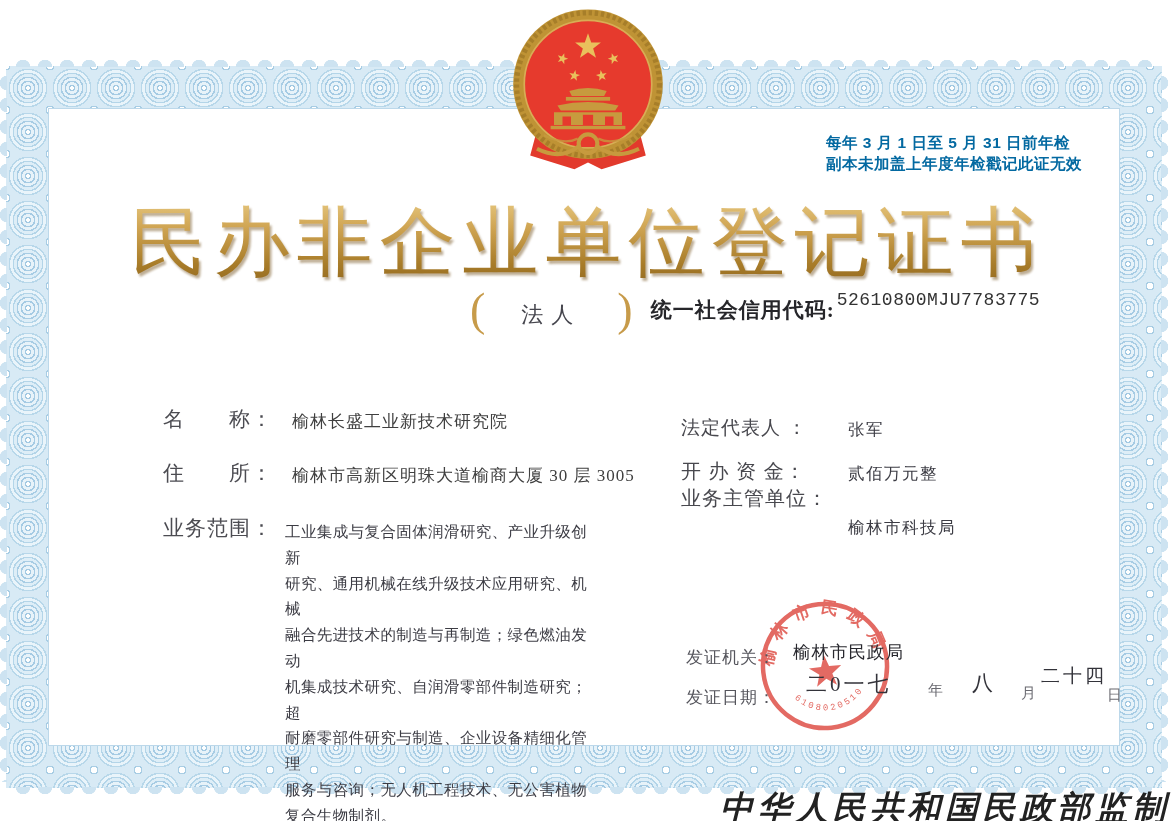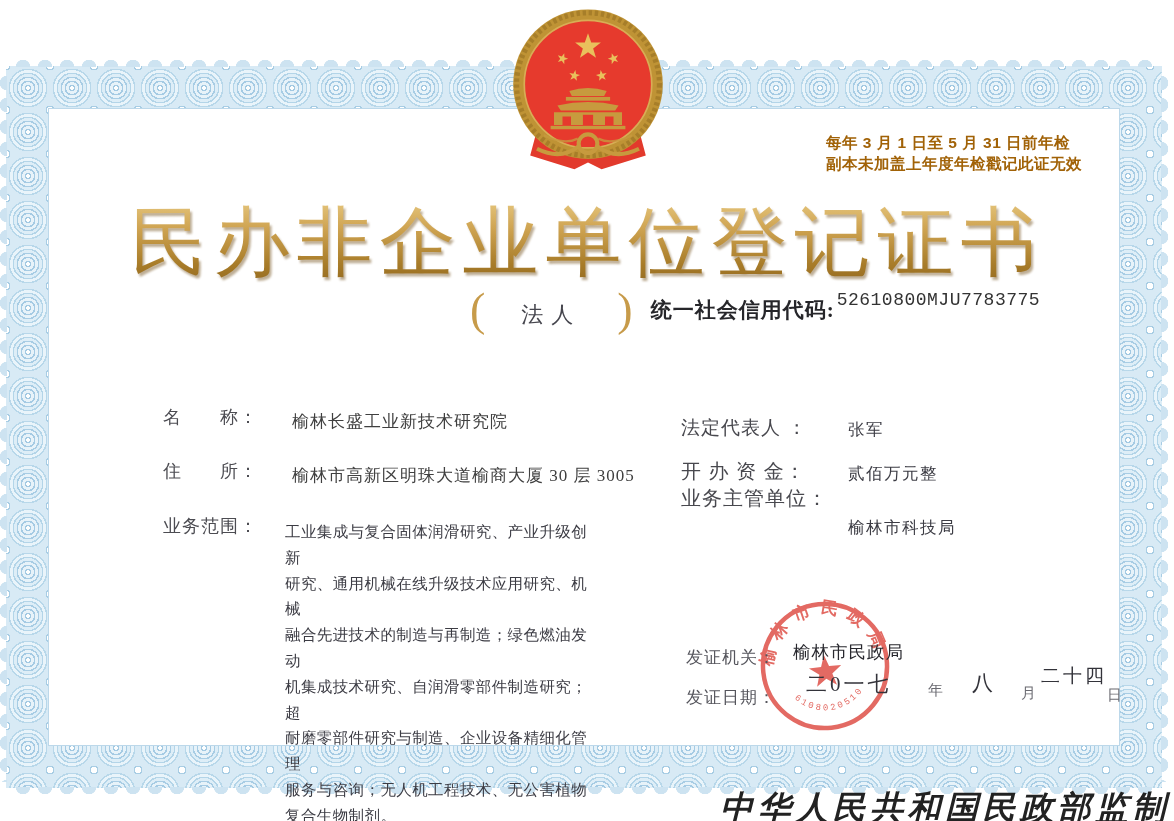--- a/index.html
+++ b/index.html
@@ -29,36 +29,36 @@
     background-size:9px 22px;}
   .scallop-right{position:absolute;top:6px;bottom:6px;right:-8px;width:9px;
     background:radial-gradient(9px 9px at 0% 50%, #cde3f1 7px, transparent 7.5px);
     background-size:9px 22px;}
   .inner{position:absolute;inset:42px;background:#fff;border:1px solid #bcd8ea;}
 
   
   .content{position:absolute;inset:0;z-index:3;}
 
   .annual-note{position:absolute;left:826px;top:132px;font-size:15.5px;line-height:21px;
-    font-weight:700;color:#a16207;letter-spacing:.5px;}
+    font-weight:700;color:#0369a1;letter-spacing:.5px;}
 
   .cert-title{position:absolute;left:0;right:0;top:192px;text-align:center;
     font-family:"Liberation Serif",serif;font-weight:400;font-size:76px;letter-spacing:7px;
     background:linear-gradient(180deg,#ecd08a 0%,#cfa452 35%,#a87c29 70%,#8a611c 100%);
     -webkit-background-clip:text;background-clip:text;color:transparent;
     filter:drop-shadow(2px 3px 1px rgba(110,75,20,.45));white-space:nowrap;}
 
   .subtitle-row{position:absolute;left:470px;top:284px;display:flex;align-items:flex-start;}
   .paren{font-family:"Liberation Serif",serif;font-size:46px;line-height:52px;color:#c79b4a;font-weight:400;}
   .entity-type{font-size:22px;color:#46464e;margin:16px 36px 0 36px;letter-spacing:8px;}
   .credit-label{font-family:"Liberation Serif",serif;font-weight:700;font-size:21px;color:#26262a;
     margin:12px 0 0 18px;letter-spacing:1px;}
   .credit-code{font-family:"Liberation Mono",monospace;font-size:18px;color:#333;margin:6px 0 0 2px;letter-spacing:.5px;}
 
-  .lbl{position:absolute;left:163px;font-size:18px;color:#4c4c52;letter-spacing:1px;white-space:nowrap;}
+  .lbl{position:absolute;left:163px;font-size:21px;color:#4c4c52;letter-spacing:1px;white-space:nowrap;}
   .val{position:absolute;left:285px;font-family:"Liberation Serif",serif;font-size:17px;color:#404040;
     letter-spacing:1px;white-space:nowrap;margin-left:7px;}
   .scope-val{position:absolute;left:285px;top:519px;width:316px;font-family:"Liberation Serif",serif;
     font-size:15.5px;line-height:25.8px;color:#3c3c44;letter-spacing:.4px;white-space:pre-line;}
 
   .rlbl{position:absolute;left:681px;font-size:20px;color:#48484e;letter-spacing:1px;white-space:nowrap;}
   .rval{position:absolute;left:848px;font-family:"Liberation Serif",serif;font-size:16.5px;color:#3c3c44;
     letter-spacing:1.5px;white-space:nowrap;}
 
   .ilbl{position:absolute;left:686px;font-family:"Liberation Serif",serif;font-size:17px;color:#55555c;

